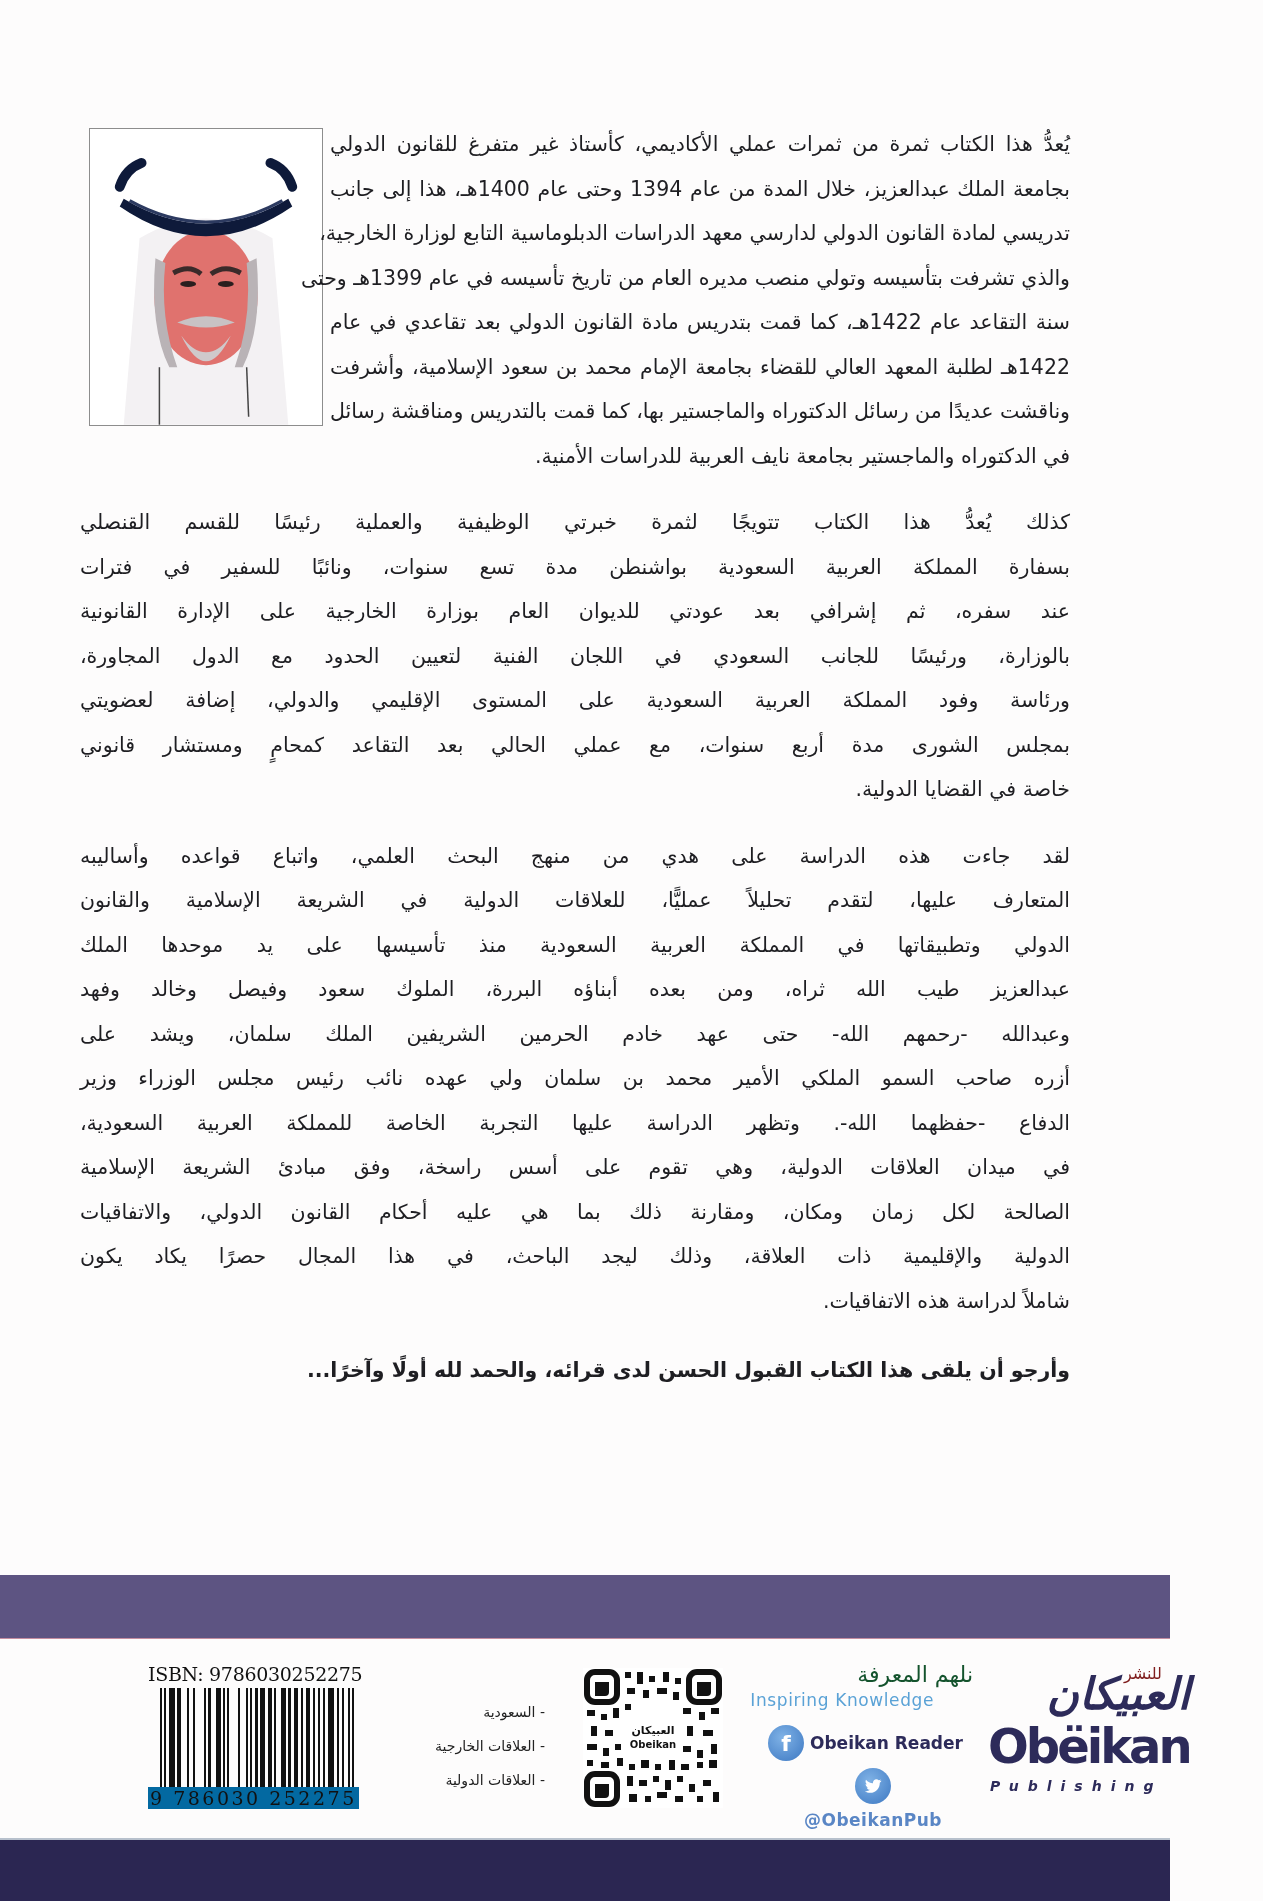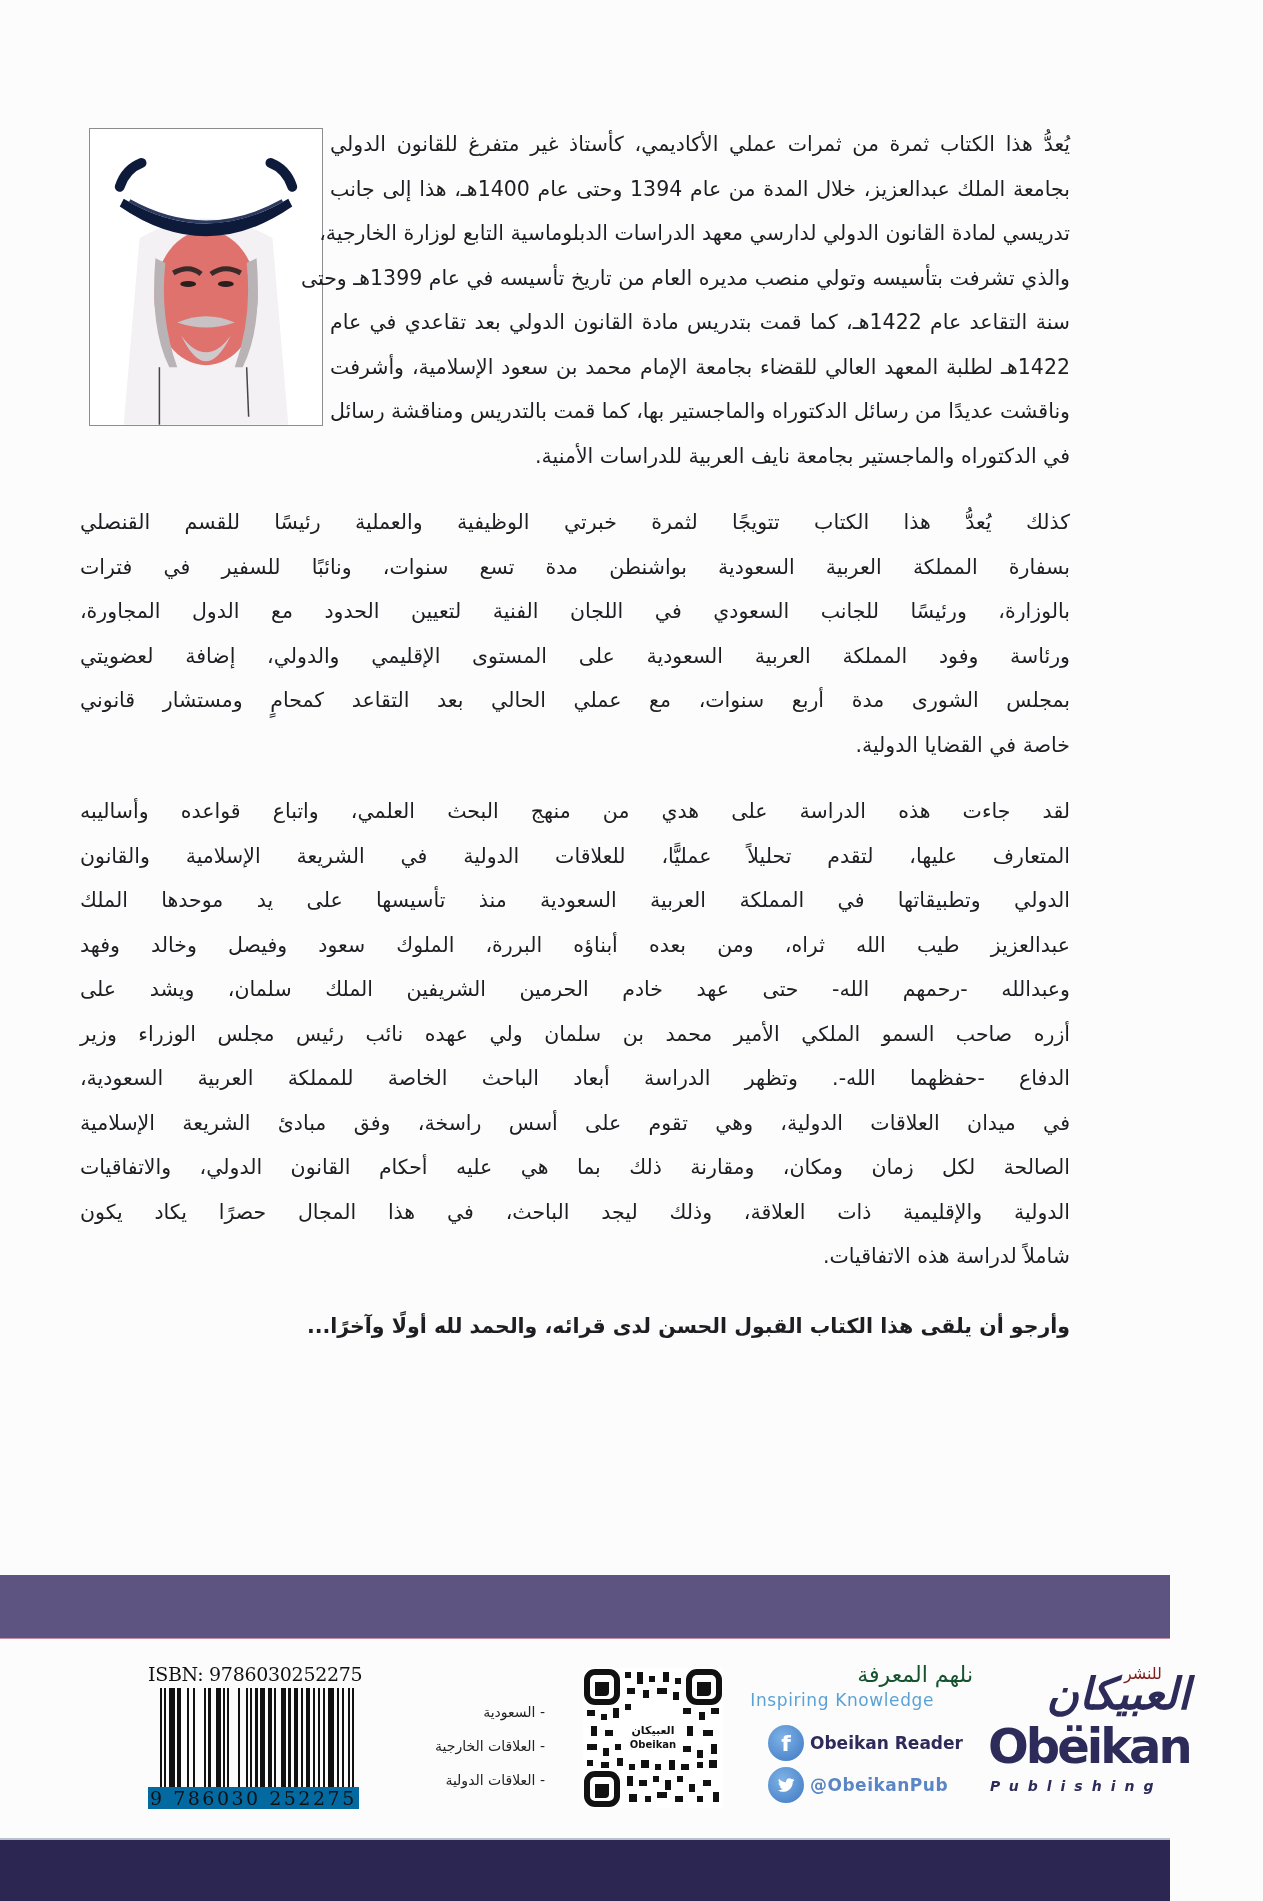--- a/index.html
+++ b/index.html
@@ -78,21 +78,21 @@
   }
   .slogan-en {
     position: absolute; left: 722px; top: 1690px; width: 212px; text-align: right;
     font-size: 17px; color: #5aa2d6; letter-spacing: 0.6px;
   }
   .social {
     position: absolute; left: 768px; width: 210px; height: 34px;
     display: flex; align-items: center; gap: 6px;
   }
   .social.fb { top: 1726px; }
-  .social.tw { top: 1768px; }
+  .social.tw { top: 1768px; flex-direction: column; }
   .social-icon {
     width: 36px; height: 36px; border-radius: 50%;
     background: radial-gradient(circle at 40% 35%, #7fb2e6, #3d78c2);
     color: #fff; font-weight: bold; font-size: 22px;
     display: flex; align-items: center; justify-content: center; flex-shrink: 0;
   }
   .social.fb .label { color: #2d2b5a; font-weight: bold; font-size: 17px; }
   .social.tw .label { color: #5a86c5; font-weight: bold; font-size: 17px; letter-spacing: 0.5px; }
 
   .brand {
@@ -155,33 +155,34 @@
       <span class="line indent-photo">تدريسي لمادة القانون الدولي لدارسي معهد الدراسات الدبلوماسية التابع لوزارة الخارجية،</span>
       <span class="line indent-photo">والذي تشرفت بتأسيسه وتولي منصب مديره العام من تاريخ تأسيسه في عام 1399هـ وحتى</span>
       <span class="line indent-photo">سنة التقاعد عام 1422هـ، كما قمت بتدريس مادة القانون الدولي بعد تقاعدي في عام</span>
       <span class="line indent-photo">1422هـ لطلبة المعهد العالي للقضاء بجامعة الإمام محمد بن سعود الإسلامية، وأشرفت</span>
       <span class="line indent-photo">وناقشت عديدًا من رسائل الدكتوراه والماجستير بها، كما قمت بالتدريس ومناقشة رسائل</span>
       <span class="line last">في الدكتوراه والماجستير بجامعة نايف العربية للدراسات الأمنية.</span>
     </div>
     <div class="para">
       <span class="line">كذلك يُعدُّ هذا الكتاب تتويجًا لثمرة خبرتي الوظيفية والعملية رئيسًا للقسم القنصلي</span>
       <span class="line">بسفارة المملكة العربية السعودية بواشنطن مدة تسع سنوات، ونائبًا للسفير في فترات</span>
+      <span class="line">عند سفره، ثم إشرافي بعد عودتي للديوان العام بوزارة الخارجية على الإدارة القانونية</span>
       <span class="line">بالوزارة، ورئيسًا للجانب السعودي في اللجان الفنية لتعيين الحدود مع الدول المجاورة،</span>
       <span class="line">ورئاسة وفود المملكة العربية السعودية على المستوى الإقليمي والدولي، إضافة لعضويتي</span>
       <span class="line">بمجلس الشورى مدة أربع سنوات، مع عملي الحالي بعد التقاعد كمحامٍ ومستشار قانوني</span>
       <span class="line last">خاصة في القضايا الدولية.</span>
     </div>
     <div class="para">
       <span class="line">لقد جاءت هذه الدراسة على هدي من منهج البحث العلمي، واتباع قواعده وأساليبه</span>
       <span class="line">المتعارف عليها، لتقدم تحليلاً عمليًّا، للعلاقات الدولية في الشريعة الإسلامية والقانون</span>
       <span class="line">الدولي وتطبيقاتها في المملكة العربية السعودية منذ تأسيسها على يد موحدها الملك</span>
       <span class="line">عبدالعزيز طيب الله ثراه، ومن بعده أبناؤه البررة، الملوك سعود وفيصل وخالد وفهد</span>
       <span class="line">وعبدالله -رحمهم الله- حتى عهد خادم الحرمين الشريفين الملك سلمان، ويشد على</span>
       <span class="line">أزره صاحب السمو الملكي الأمير محمد بن سلمان ولي عهده نائب رئيس مجلس الوزراء وزير</span>
-      <span class="line">الدفاع -حفظهما الله-. وتظهر الدراسة أبعاد الباحث الخاصة للمملكة العربية السعودية،</span>
+      <span class="line">الدفاع -حفظهما الله-. وتظهر الدراسة عليها التجربة الخاصة للمملكة العربية السعودية،</span>
       <span class="line">في ميدان العلاقات الدولية، وهي تقوم على أسس راسخة، وفق مبادئ الشريعة الإسلامية</span>
       <span class="line">الصالحة لكل زمان ومكان، ومقارنة ذلك بما هي عليه أحكام القانون الدولي، والاتفاقيات</span>
       <span class="line">الدولية والإقليمية ذات العلاقة، وذلك ليجد الباحث، في هذا المجال حصرًا يكاد يكون</span>
       <span class="line last">شاملاً لدراسة هذه الاتفاقيات.</span>
     </div>
     <div class="closing">
       <span class="line last">وأرجو أن يلقى هذا الكتاب القبول الحسن لدى قرائه، والحمد لله أولًا وآخرًا...</span>
     </div>
   </div>
 

